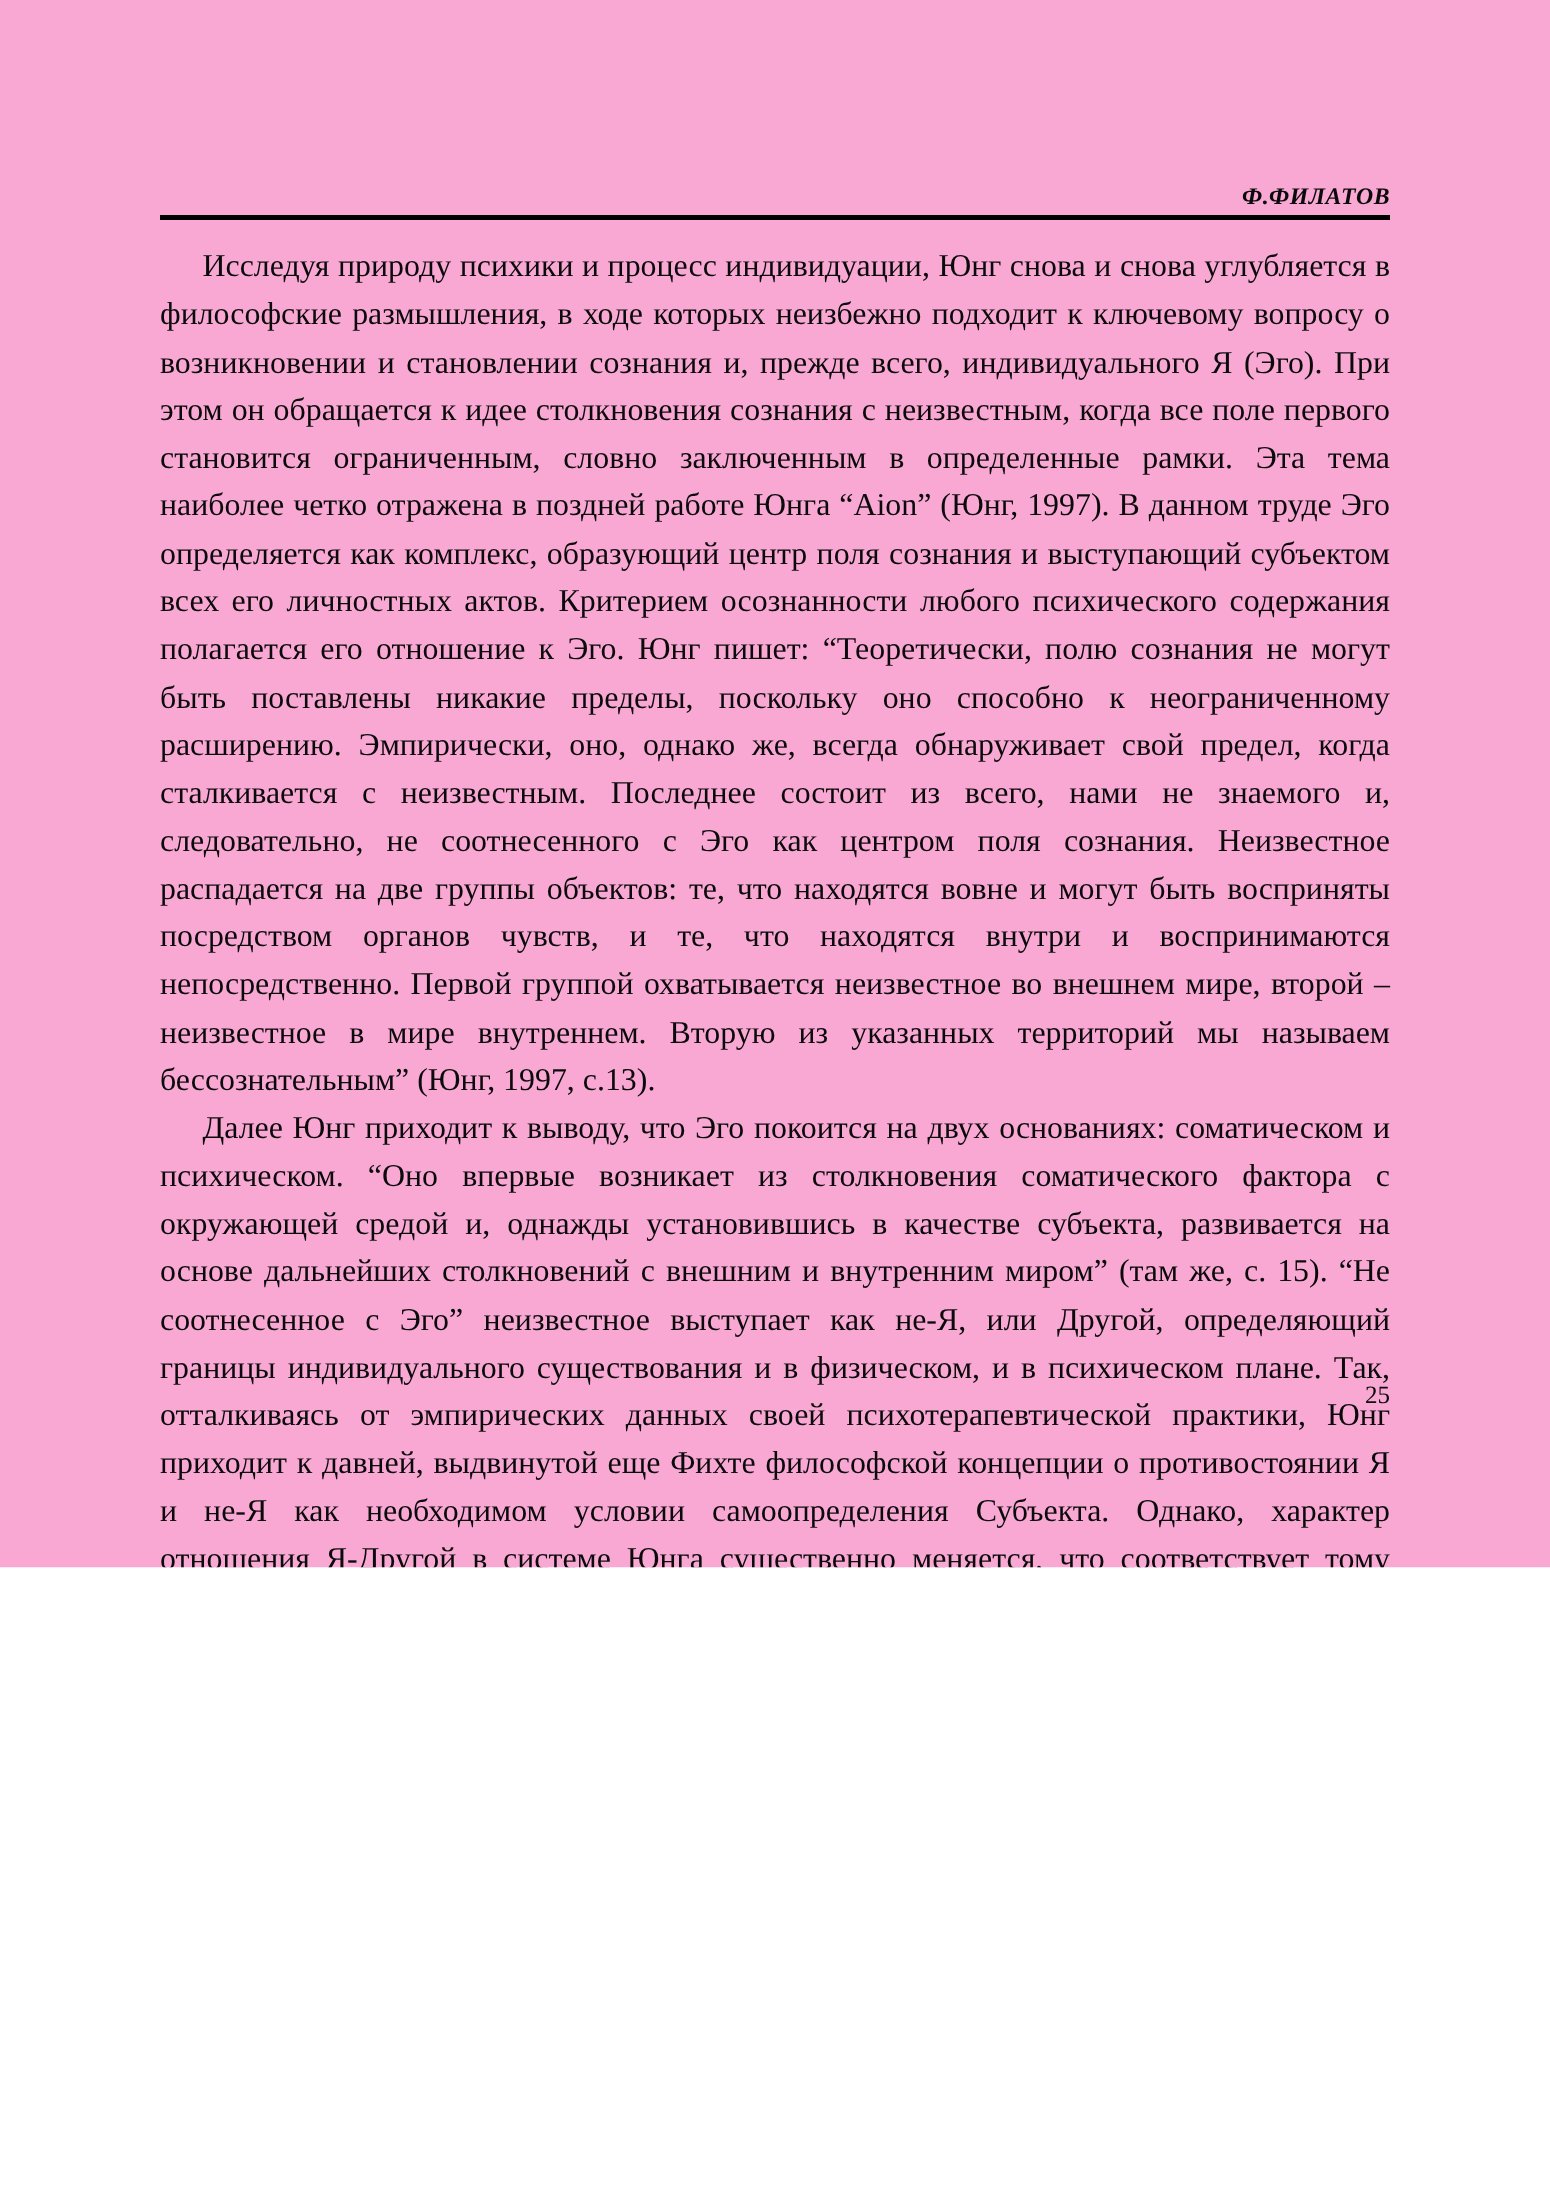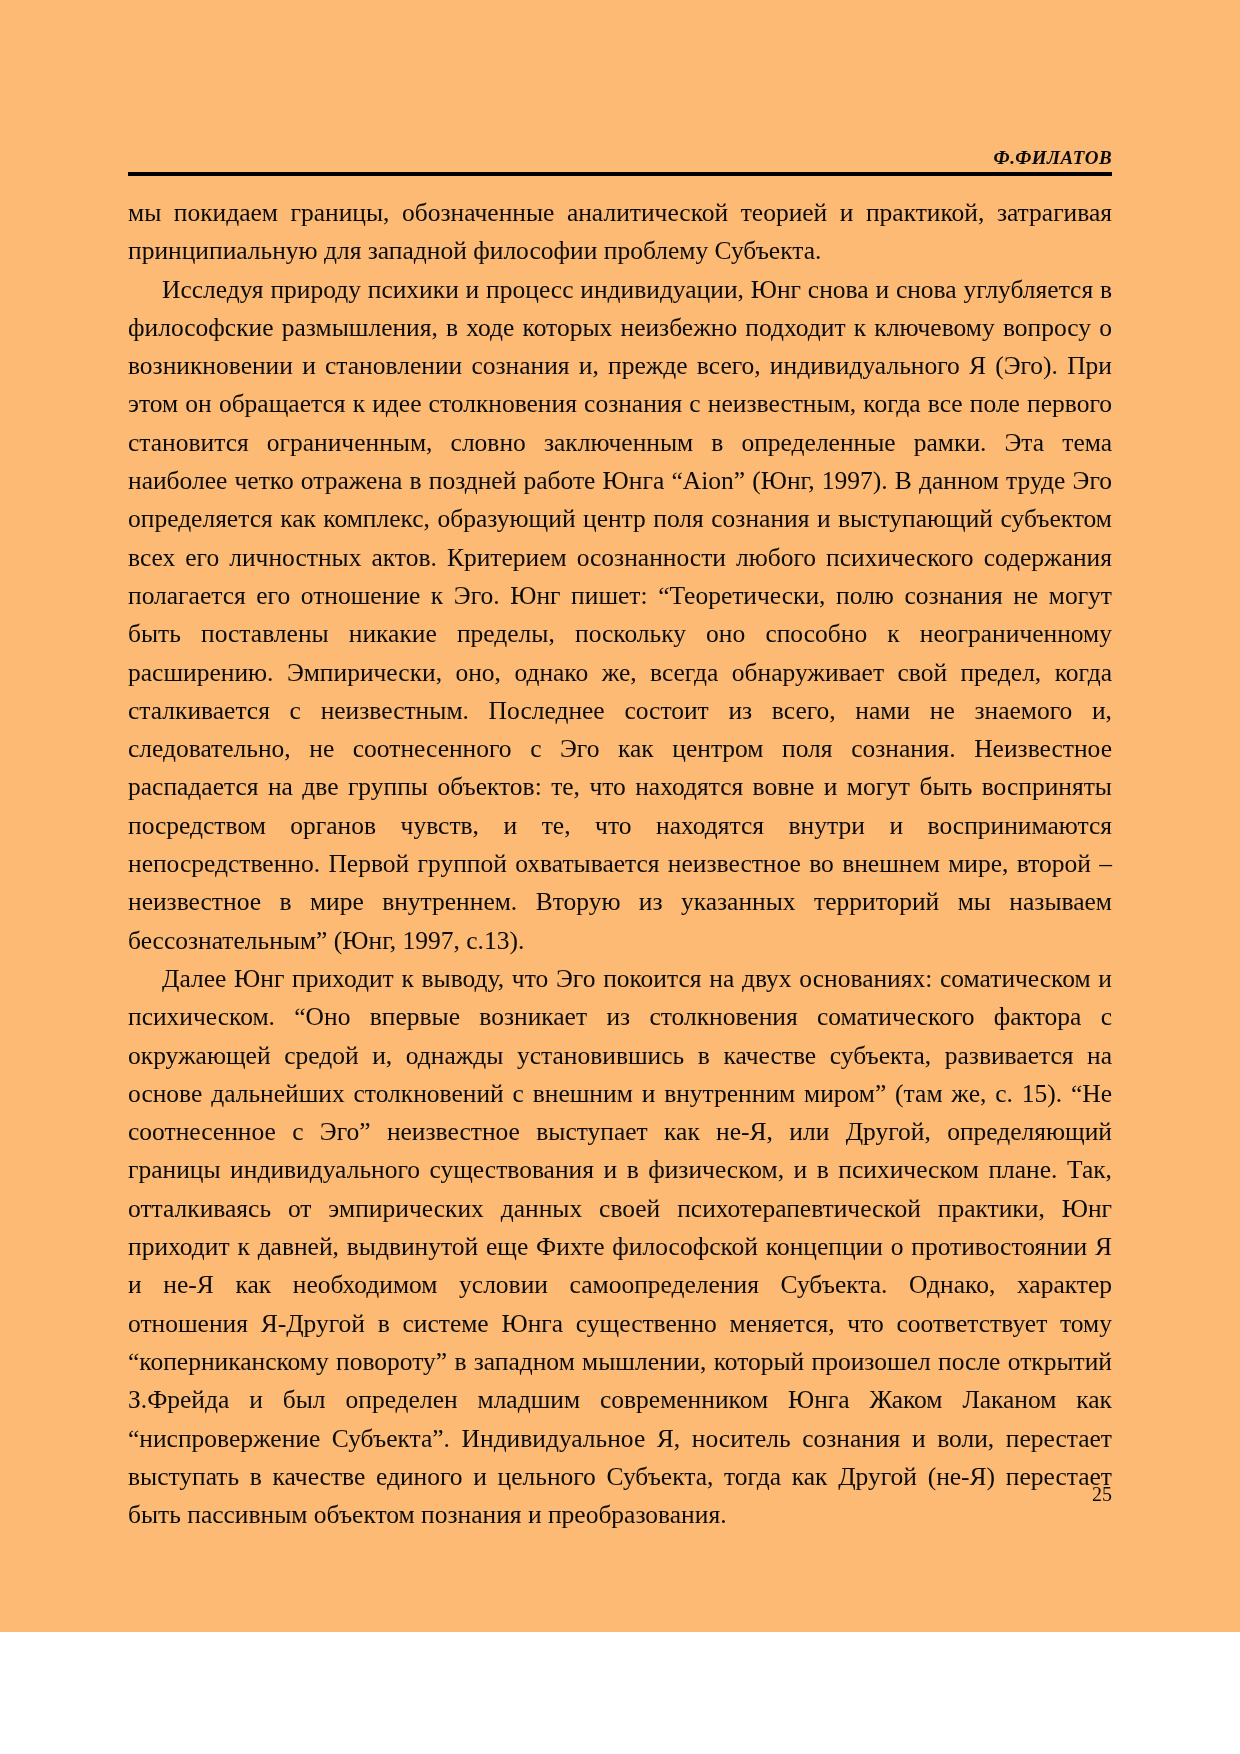--- a/index.html
+++ b/index.html
@@ -8,22 +8,22 @@
     padding: 0;
     background: #ffffff;
   }
   body {
     font-family: "Liberation Serif", "DejaVu Serif", serif;
     color: #0b0b0b;
   }
   .page {
     position: relative;
     width: 1240px;
-    height: 1632px;
-    background: #fdba74;
+    height: 1254px;
+    background: #f9a8d4;
     box-sizing: border-box;
     overflow: hidden;
   }
   .content {
     position: absolute;
     left: 128px;
     top: 148px;
     width: 984px;
   }
   
@@ -75,21 +75,20 @@
 <div class="page">
 
   <div class="content">
 
     <div class="running-head">Ф.ФИЛАТОВ</div>
 
     <div class="head-rule"></div>
 
     <div class="body-text">
 
-      <p class="continued"><span>мы покидаем границы, обозначенные аналитической теорией и практикой, затрагивая принципиальную для западной философии проблему Субъекта.</span></p>
 
       <p class="indent"><span>Исследуя природу психики и процесс индивидуации, Юнг снова и снова углубляется в философские размышления, в ходе которых неизбежно подходит к ключевому вопросу о возникновении и становлении сознания и, прежде всего, индивидуального Я (Эго). При этом он обращается к идее столкновения сознания с </span><span class="it">неизвестным</span><span>, когда все поле первого становится ограниченным, словно заключенным в определенные рамки. Эта тема наиболее четко отражена в поздней работе Юнга “Aion” (</span><span class="it">Юнг,</span><span> 1997). В данном труде Эго определяется как комплекс, образующий центр поля сознания и выступающий субъектом всех его личностных актов. Критерием осознанности любого психического содержания полагается его отношение к Эго. Юнг пишет: “Теоретически, полю сознания не могут быть поставлены никакие пределы, поскольку оно способно к неограниченному расширению. Эмпирически, оно, однако же, всегда обнаруживает свой предел, когда сталкивается с неизвестным. Последнее состоит из всего, нами не знаемого и, следовательно, не соотнесенного с Эго как центром поля сознания. Неизвестное распадается на две группы объектов: те, что находятся вовне и могут быть восприняты посредством органов чувств, и те, что находятся внутри и воспринимаются непосредственно. Первой группой охватывается неизвестное во внешнем мире, второй – неизвестное в мире внутреннем. Вторую из указанных территорий мы называем </span><span class="it">бессознательным</span><span>” (</span><span class="it">Юнг,</span><span> 1997, с.13).</span></p>
 
       <p class="indent"><span>Далее Юнг приходит к выводу, что Эго покоится на двух основаниях: соматическом и психическом. “Оно впервые возникает из столкновения соматического фактора с окружающей средой и, однажды установившись в качестве субъекта, развивается на основе дальнейших столкновений с внешним и внутренним миром” (</span><span class="it">там же,</span><span> с. 15). “Не соотнесенное с Эго” неизвестное выступает как </span><span class="it">не-Я</span><span>, или </span><span class="it">Другой</span><span>, определяющий границы индивидуального существования и в физическом, и в психическом плане. Так, отталкиваясь от эмпирических данных своей психотерапевтической практики, Юнг приходит к давней, выдвинутой еще Фихте философской концепции о противостоянии Я и не-Я как необходимом условии самоопределения Субъекта. Однако, характер отношения Я-Другой в системе Юнга существенно меняется, что соответствует тому “коперниканскому повороту” в западном мышлении, который произошел после открытий З.Фрейда и был определен младшим современником Юнга Жаком Лаканом как “ниспровержение Субъекта”. Индивидуальное Я,  носитель сознания и воли, перестает выступать в качестве единого и цельного Субъекта, тогда как Другой (не-Я) перестает быть пассивным объектом познания и преобразования.</span></p>
 
     </div>
   </div>
 
   <div class="folio">25</div>
 

